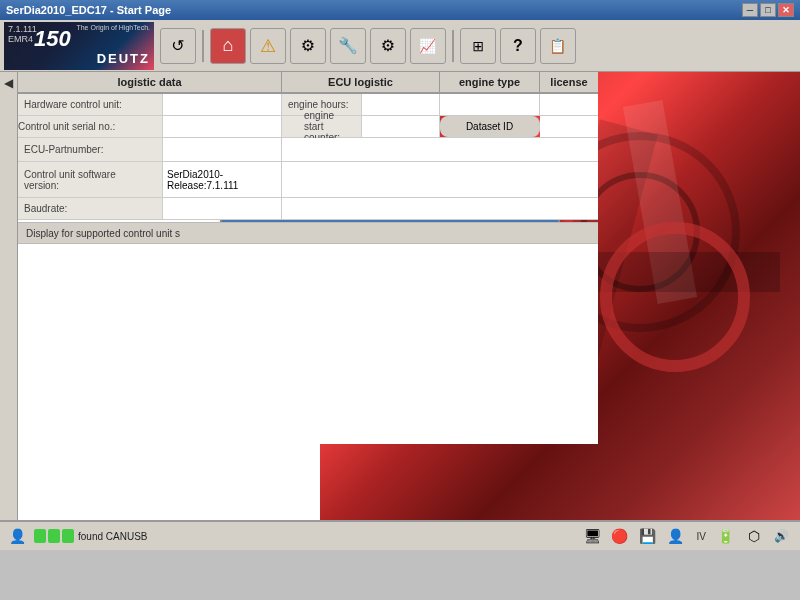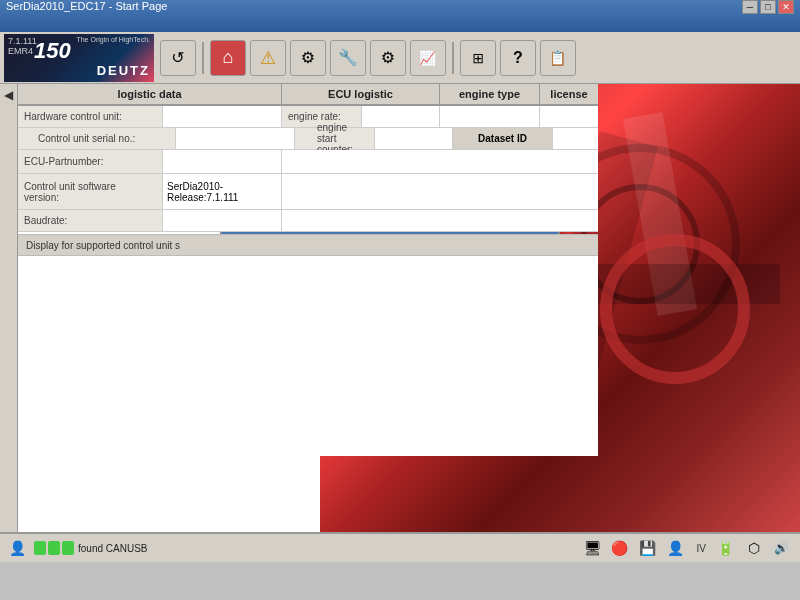--- a/index.html
+++ b/index.html
@@ -9,24 +9,26 @@
       overflow: hidden;
       font-family: Arial, sans-serif;
       font-size: 11px;
       background: #c0c0c0;
     }
 
     
     #title-bar {
       background: linear-gradient(to bottom, #4a7ab5, #2a5a9a);
       color: white;
-      height: 32px;
-      display: flex;
+      height: 20px;
+      display: flex;
+      align-items: center;
       padding: 0 6px;
       font-size: 11px;
+      font-weight: bold;
     }
     #title-bar-controls {
       margin-left: auto;
       display: flex;
       gap: 2px;
     }
     .title-btn {
       width: 16px;
       height: 14px;
       background: #c0c0c0;
@@ -364,35 +366,35 @@
       <div class="data-col" style="width:264px;border-right:1px solid #999;font-size:11px;font-weight:bold;color:#222;display:flex;align-items:center;justify-content:center;">logistic data</div>
       <div class="data-col" style="width:158px;border-right:1px solid #999;font-size:11px;font-weight:bold;color:#222;display:flex;align-items:center;justify-content:center;">ECU logistic</div>
       <div class="data-col" style="width:100px;border-right:1px solid #999;font-size:11px;font-weight:bold;color:#222;display:flex;align-items:center;justify-content:center;">engine type</div>
       <div class="data-col" style="flex:1;font-size:11px;font-weight:bold;color:#222;display:flex;align-items:center;justify-content:center;">license</div>
     </div>
 
     <div style="display:flex;border-bottom:1px solid #ccc;height:22px;">
       <div style="width:145px;padding:0 6px;color:#444;font-size:10px;background:#e8e4de;border-right:1px solid #ccc;display:flex;align-items:center;">Hardware control unit:</div>
       <div style="width:119px;background:white;border-right:1px solid #ccc;"></div>
 
-      <div style="width:80px;padding:0 6px;color:#444;font-size:10px;background:#e8e4de;border-right:1px solid #ccc;display:flex;align-items:center;">engine rate:</div>
+      <div style="width:80px;padding:0 6px;color:#444;font-size:10px;background:#e8e4de;border-right:1px solid #ccc;display:flex;align-items:center;">engine hours:</div>
       <div style="width:78px;background:white;border-right:1px solid #ccc;"></div>
 
       <div style="width:100px;background:white;border-right:1px solid #ccc;"></div>
       <div style="flex:1;background:white;"></div>
     </div>
 
     <div style="display:flex;border-bottom:1px solid #ccc;height:22px;">
-      <div style="width:158px;padding:0 20px;color:#444;font-size:10px;background:#e8e4de;border-right:1px solid #ccc;display:flex;align-items:center;">Control unit serial no.:</div>
+      <div style="width:145px;padding:0 0;color:#444;font-size:10px;background:#e8e4de;border-right:1px solid #ccc;display:flex;align-items:center;">Control unit serial no.:</div>
       <div style="width:119px;background:white;border-right:1px solid #ccc;"></div>
 
       <div style="width:80px;padding:0 22px;color:#444;font-size:10px;background:#e8e4de;border-right:1px solid #ccc;display:flex;align-items:center;">engine start counter:</div>
       <div style="width:78px;background:white;border-right:1px solid #ccc;"></div>
 
-      <div style="width:100px;background:#d4d0c8;border-right:1px solid #ccc;display:flex;align-items:center;justify-content:center;font-size:10px;font-weight:bold;">Dataset ID</div>
+      <div style="width:100px;background:#d4d0c8;border-right:1px solid #ccc;display:flex;align-items:center;justify-content:center;font-size:10px;font-weight:normal;border-radius:8px;">Dataset ID</div>
       <div style="flex:1;background:white;"></div>
     </div>
 
     <div style="display:flex;border-bottom:1px solid #ccc;height:24px;">
       <div style="width:145px;padding:0 6px;color:#444;font-size:10px;background:#e8e4de;border-right:1px solid #ccc;display:flex;align-items:center;">ECU-Partnumber:</div>
       <div style="width:119px;background:white;border-right:1px solid #ccc;"></div>
       <div style="flex:1;background:white;"></div>
     </div>
 
     <div style="display:flex;border-bottom:1px solid #ccc;height:36px;">

